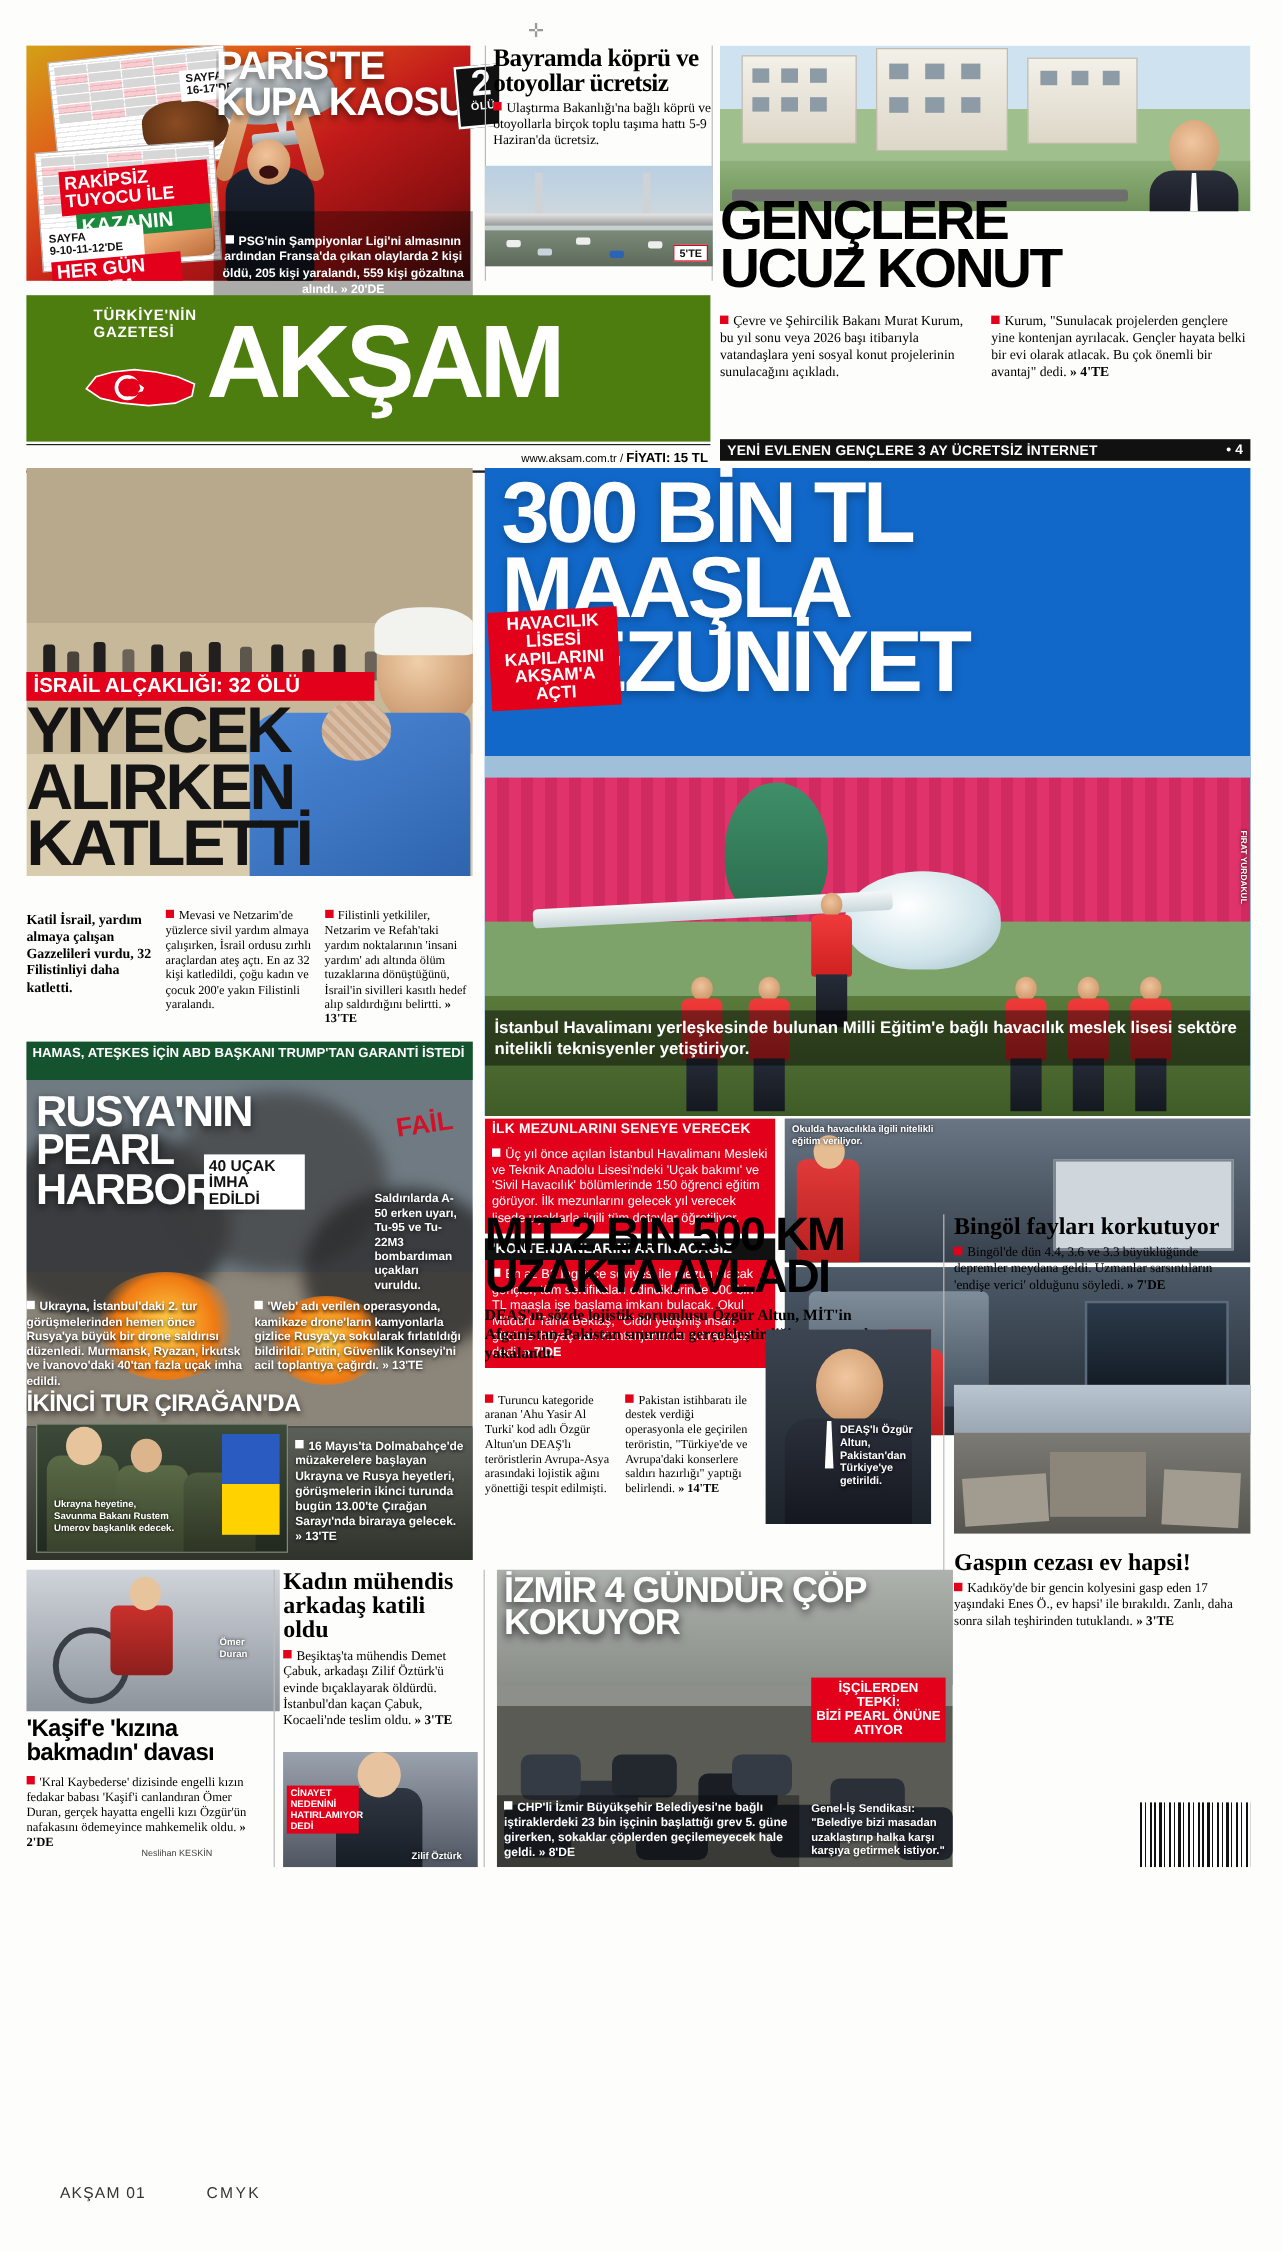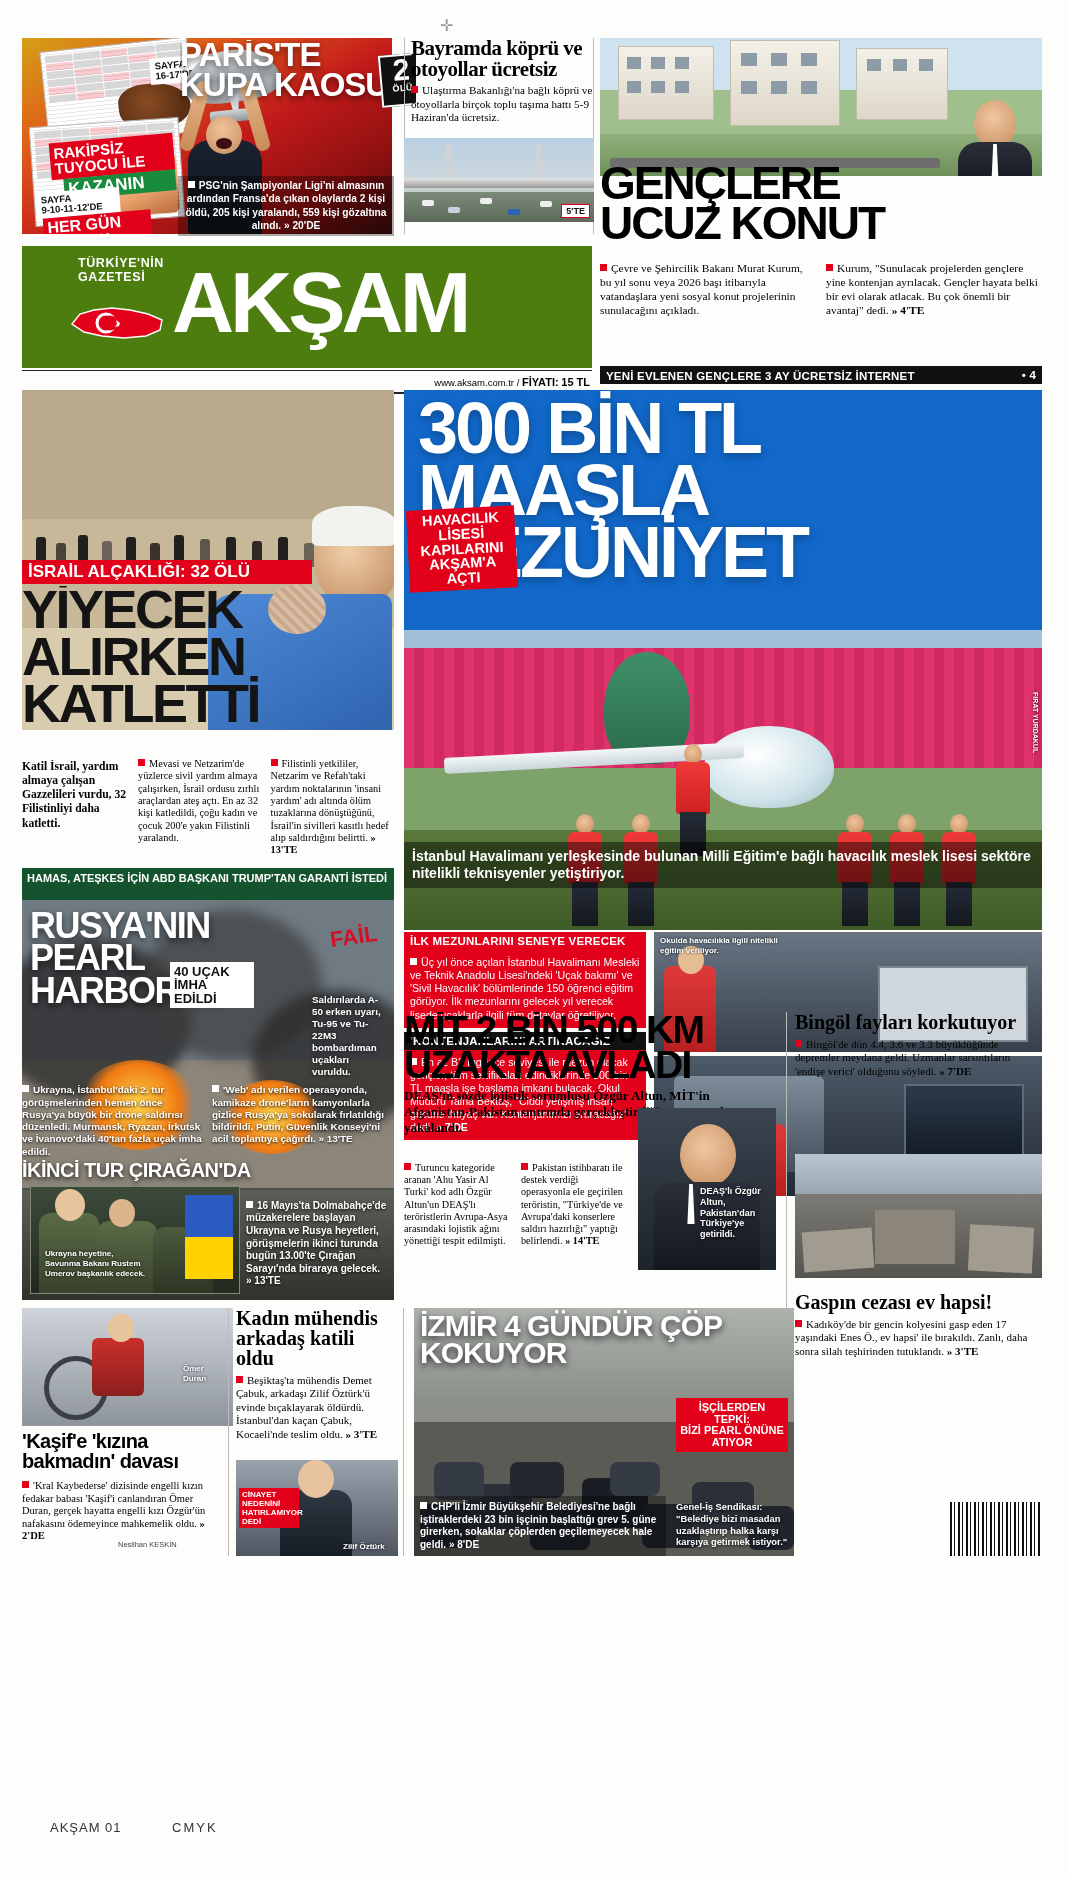--- a/index.html
+++ b/index.html
@@ -79,21 +79,21 @@
   #paristeBox { position:absolute; left: 180px; top: 40px; width: 236px; height: 142px; }
   #pariste { position:absolute; left:0; top:0; width:212px; color:#fff; font-weight:bold;
      font-size:33px; line-height:.92; letter-spacing:-1px;
      text-shadow: 0 3px 6px rgba(0,0,0,.55); }
   #olu2 { position:absolute; right:-8px; top:14px; width:44px; height:52px; background:#111;
      color:#fff; text-align:center; transform: rotate(-5deg); border:2px solid #fff; }
   #olu2 .n { font-size:30px; font-weight:bold; line-height:.9; }
   #olu2 .t { font-size:9px; font-weight:bold; letter-spacing:.5px; }
   #psgText { position:absolute; left:178px; top:176px; width:216px; color:#fff;
      font-size:10.2px; font-weight:bold; line-height:1.32; text-align:center;
-     background: rgba(0,0,0,.32); padding:3px 4px; }
+     background: rgba(0,0,0,.32); padding:19px 4px; }
 
   
   #bayram { left: 404px; top: 38px; width: 190px; height: 196px;
      border-left:1px solid #bbb; border-right:1px solid #bbb; padding-left:6px; }
   #bayram h2 { font-size:21px; line-height:.98; font-weight:bold; letter-spacing:-.5px; }
   #bayram p { font-size:11.2px; line-height:1.2; margin-top:5px; }
   #bridgePhoto { position:absolute; left:404px; top:138px; width:190px; height:84px; }
   .bridge-sky { position:absolute; inset:0; background: linear-gradient(#b9cfe2,#cfd9dd 55%,#8fa08c); }
   .bridge-deck { position:absolute; left:0; top:40px; width:100%; height:10px;
      background: linear-gradient(#e6e6e6,#9a9a9a); }

